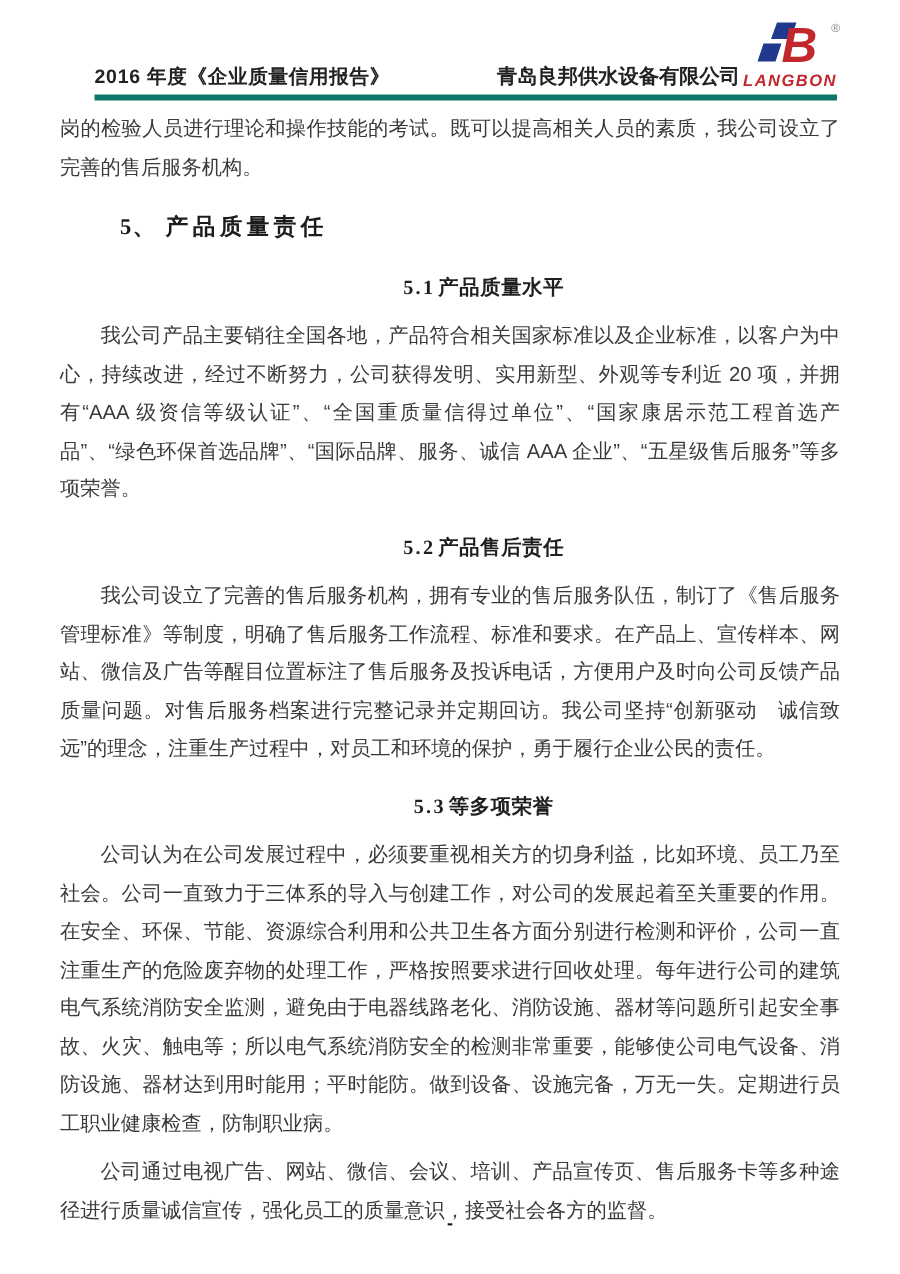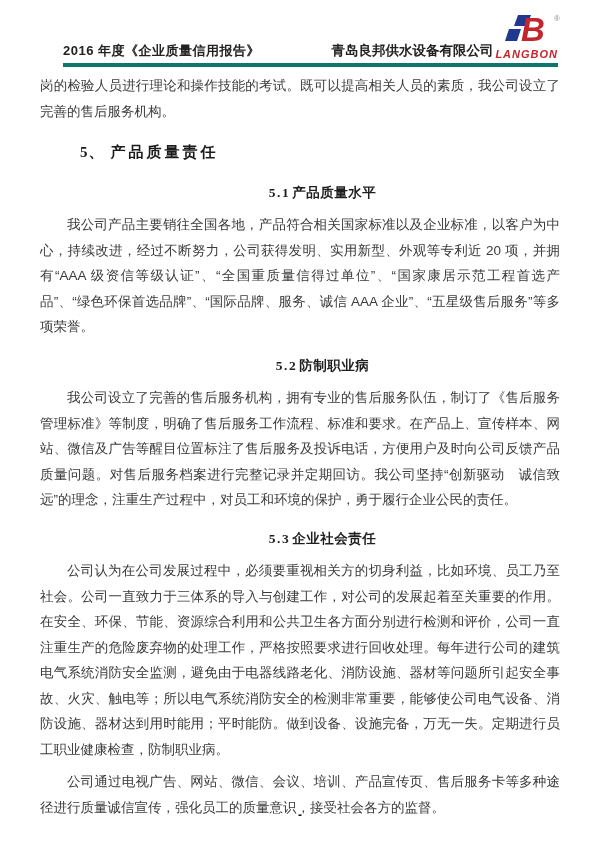--- a/index.html
+++ b/index.html
@@ -146,26 +146,26 @@
     <h2 class="sec">
       <span class="num">5、</span><span class="ttl">产品质量责任</span>
     </h2>
 
     <h3 class="sub">
       <span class="num">5.1</span><span class="ttl">产品质量水平</span>
     </h3>
     <p class="para spaced">我公司产品主要销往全国各地，产品符合相关国家标准以及企业标准，以客户为中心，持续改进，经过不断努力，公司获得发明、实用新型、外观等专利近 20 项，并拥有“AAA 级资信等级认证”、“全国重质量信得过单位”、“国家康居示范工程首选产品”、“绿色环保首选品牌”、“国际品牌、服务、诚信 AAA 企业”、“五星级售后服务”等多项荣誉。</p>
 
     <h3 class="sub">
-      <span class="num">5.2</span><span class="ttl">防制职业病</span>
+      <span class="num">5.2</span><span class="ttl">产品售后责任</span>
     </h3>
     <p class="para spaced">我公司设立了完善的售后服务机构，拥有专业的售后服务队伍，制订了《售后服务管理标准》等制度，明确了售后服务工作流程、标准和要求。在产品上、宣传样本、网站、微信及广告等醒目位置标注了售后服务及投诉电话，方便用户及时向公司反馈产品质量问题。对售后服务档案进行完整记录并定期回访。我公司坚持“创新驱动　诚信致远”的理念，注重生产过程中，对员工和环境的保护，勇于履行企业公民的责任。</p>
 
     <h3 class="sub">
-      <span class="num">5.3</span><span class="ttl">企业社会责任</span>
+      <span class="num">5.3</span><span class="ttl">等多项荣誉</span>
     </h3>
     <p class="para spaced">公司认为在公司发展过程中，必须要重视相关方的切身利益，比如环境、员工乃至社会。公司一直致力于三体系的导入与创建工作，对公司的发展起着至关重要的作用。在安全、环保、节能、资源综合利用和公共卫生各方面分别进行检测和评价，公司一直注重生产的危险废弃物的处理工作，严格按照要求进行回收处理。每年进行公司的建筑电气系统消防安全监测，避免由于电器线路老化、消防设施、器材等问题所引起安全事故、火灾、触电等；所以电气系统消防安全的检测非常重要，能够使公司电气设备、消防设施、器材达到用时能用；平时能防。做到设备、设施完备，万无一失。定期进行员工职业健康检查，防制职业病。</p>
     <p class="para spaced">公司通过电视广告、网站、微信、会议、培训、产品宣传页、售后服务卡等多种途径进行质量诚信宣传，强化员工的质量意识，接受社会各方的监督。</p>
 
   </div>
 
   <div class="footer">
     <span>-</span>
   </div>
 

